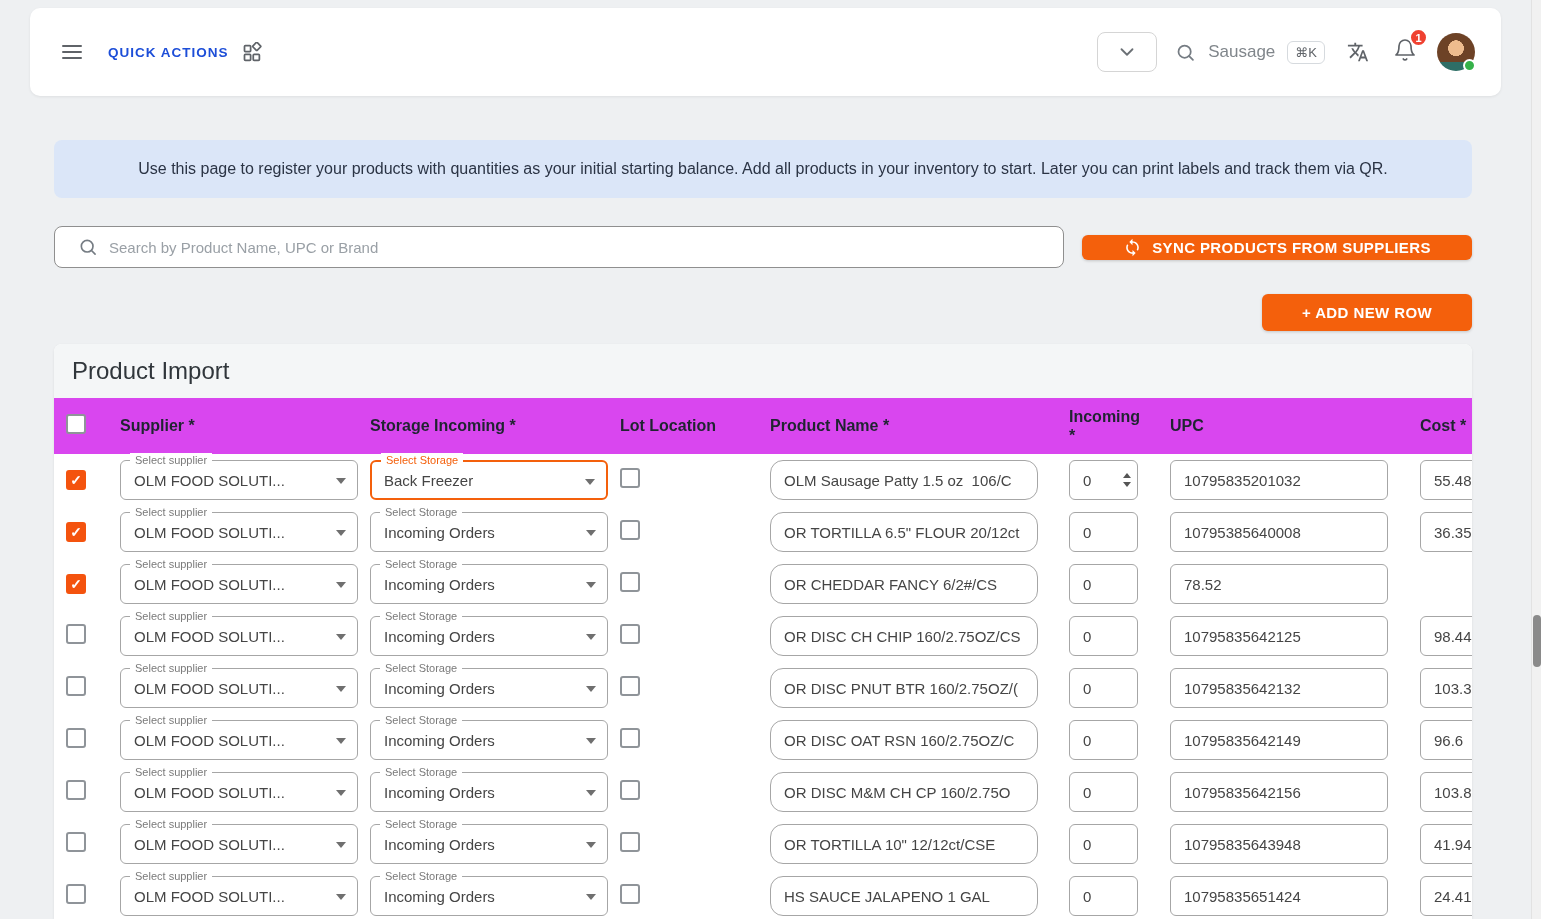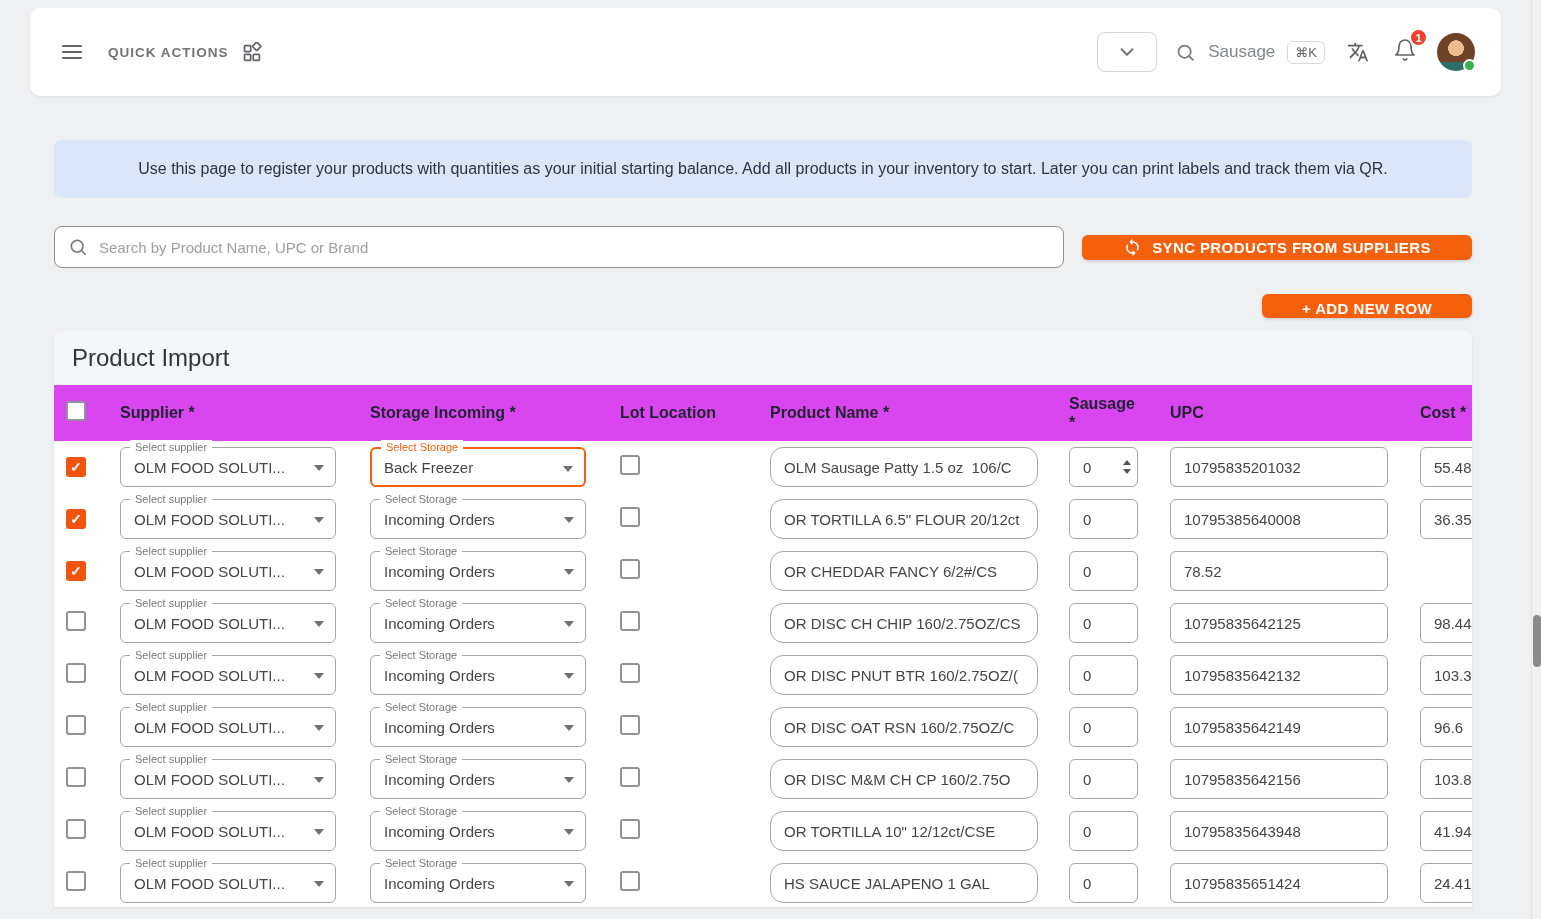--- a/index.html
+++ b/index.html
@@ -18,21 +18,21 @@
 
   
   .topbar{
     position:absolute;left:30px;top:8px;width:1471px;height:88px;background:#fff;
     border-radius:10px;box-shadow:0 1px 3px rgba(0,0,0,.07);
     display:flex;align-items:center;justify-content:space-between;padding:0 26px;
   }
   .topbar-left{display:flex;align-items:center;gap:20px;}
   .icon-btn{background:none;border:none;padding:4px;cursor:pointer;display:flex;align-items:center;}
   .qa-cluster{display:flex;align-items:center;gap:12px;cursor:pointer;}
-  .qa-label{font-size:13.5px;font-weight:700;letter-spacing:1px;color:#737373;}
+  .qa-label{font-size:13.5px;font-weight:700;letter-spacing:1px;color:#1d4ed8;}
   .topbar-right{display:flex;align-items:center;gap:18px;}
   .dd-btn{width:60px;height:40px;border:1px solid #d5d5d5;border-radius:8px;background:#fff;
     display:flex;align-items:center;justify-content:center;cursor:pointer;}
   .search-trigger{display:flex;align-items:center;gap:12px;cursor:pointer;}
   .search-trigger .label{font-size:17px;color:#80868b;}
   .kbd{border:1px solid #d6dade;border-radius:6px;padding:3px 7px;font-size:13px;color:#5f6368;background:#fff;}
   .bell-wrap{position:relative;padding:2px;cursor:pointer;}
   .badge{position:absolute;top:-8px;right:-9px;min-width:19px;height:19px;border-radius:10px;
     background:var(--badge-red);color:#fff;font-size:11px;font-weight:700;display:flex;align-items:center;
     justify-content:center;border:2px solid #fff;padding:0 4px;}
@@ -45,50 +45,50 @@
     background:var(--status-green);border:2px solid #fff;}
 
   
   .content{position:absolute;left:54px;top:96px;width:1418px;}
   .banner{margin-top:44px;height:58px;background:var(--banner-bg);border-radius:8px;
     display:flex;align-items:center;justify-content:center;text-align:center;
     font-size:16px;color:#2b3445;padding:8px 30px;}
 
   .search-row{margin-top:28px;display:flex;align-items:center;gap:18px;}
   .search-box{flex:0 0 1010px;height:42px;border:1px solid #8f8f8f;border-radius:8px;background:#fff;
-    display:flex;align-items:center;gap:9px;padding:0 13px;}
+    display:flex;align-items:center;gap:9px;padding:0 23px;}
   .search-box input{border:none;outline:none;flex:1;font-size:15px;color:#333;font-family:inherit;background:transparent;}
   .search-box input::placeholder{color:#9aa0a6;}
 
   .btn{background:var(--accent);color:#fff;border:none;border-radius:6px;font-weight:700;
     letter-spacing:.4px;font-size:15px;font-family:inherit;cursor:pointer;
     display:flex;align-items:center;justify-content:center;gap:10px;
     box-shadow:0 1px 3px rgba(0,0,0,.18);}
   .sync-btn{flex:1;height:25px;}
   .addrow-wrap{margin-top:26px;display:flex;justify-content:flex-end;}
-  .add-btn{width:210px;height:24px;align-items:flex-end;}
+  .add-btn{width:210px;height:37px;}
 
   
   .card{margin-top:13px;height:576px;background:#fff;border-radius:8px 8px 0 0;
     box-shadow:0 1px 3px rgba(0,0,0,.08);overflow:hidden;}
   .card-title{height:54px;display:flex;align-items:center;padding:0 18px;
     font-size:24px;color:#30363b;background:#f4f6f7;}
   .thead,.trow{display:grid;grid-template-columns:66px 250px 250px 150px 299px 101px 250px 160px;
     align-items:center;}
   .thead{height:56px;font-weight:700;font-size:16px;color:#1f2430;background:#d946ef;}
   .th-quantity{max-width:76px;line-height:1.2;}
   .cell-check{padding-left:12px;}
   .trow{height:52px;background:#fff;}
 
   .cb{width:20px;height:20px;border:2px solid #8f9499;border-radius:3px;background:#fff;
     display:inline-flex;align-items:center;justify-content:center;cursor:pointer;}
   .cb.checked{background:var(--checkbox);border-color:var(--checkbox);}
   .cb.checked::after{content:"\2713";color:#fff;font-size:14px;font-weight:700;line-height:1;}
 
-  .select{position:relative;width:216px;height:40px;border:1px solid #a6a6a6;border-radius:6px;
+  .select{position:relative;width:238px;height:40px;border:1px solid #a6a6a6;border-radius:6px;
     background:#fff;display:flex;align-items:center;padding:0 32px 0 13px;cursor:pointer;}
   .select .flabel{position:absolute;top:-8px;left:9px;font-size:11px;color:#7a7a7a;background:#fff;
     padding:0 5px;line-height:14px;white-space:nowrap;}
   .select .value{font-size:15px;color:#454545;white-space:nowrap;overflow:hidden;}
   .select::after{content:"";position:absolute;right:11px;top:17px;
     border-left:5px solid transparent;border-right:5px solid transparent;border-top:6px solid #6f6f6f;}
   .select.focused{border:2px solid var(--accent);padding:0 31px 0 12px;}
   .select.focused .flabel{color:var(--accent);top:-9px;}
 
   .tinput{height:40px;border:1px solid #a6a6a6;border-radius:6px;padding:0 13px;font-size:15px;
@@ -188,21 +188,21 @@
 
   <section class="card">
     <div class="card-title">Product Import</div>
 
     <div class="thead">
       <div class="cell-check"><span class="cb"></span></div>
       <div>Supplier *</div>
       <div>Storage Incoming *</div>
       <div>Lot Location</div>
       <div>Product Name *</div>
-      <div class="th-quantity">Sausage *</div>
+      <div class="th-quantity">Incoming *</div>
       <div>UPC</div>
       <div>Cost *</div>
     </div>
 
     <div id="rows">
   <div class="trow">
     <div class="cell-check"><span class="cb js-rowcb checked"></span></div>
     <div>
       <div class="select js-supplier-select">
         <span class="flabel js-supplier-label">Select supplier</span>

